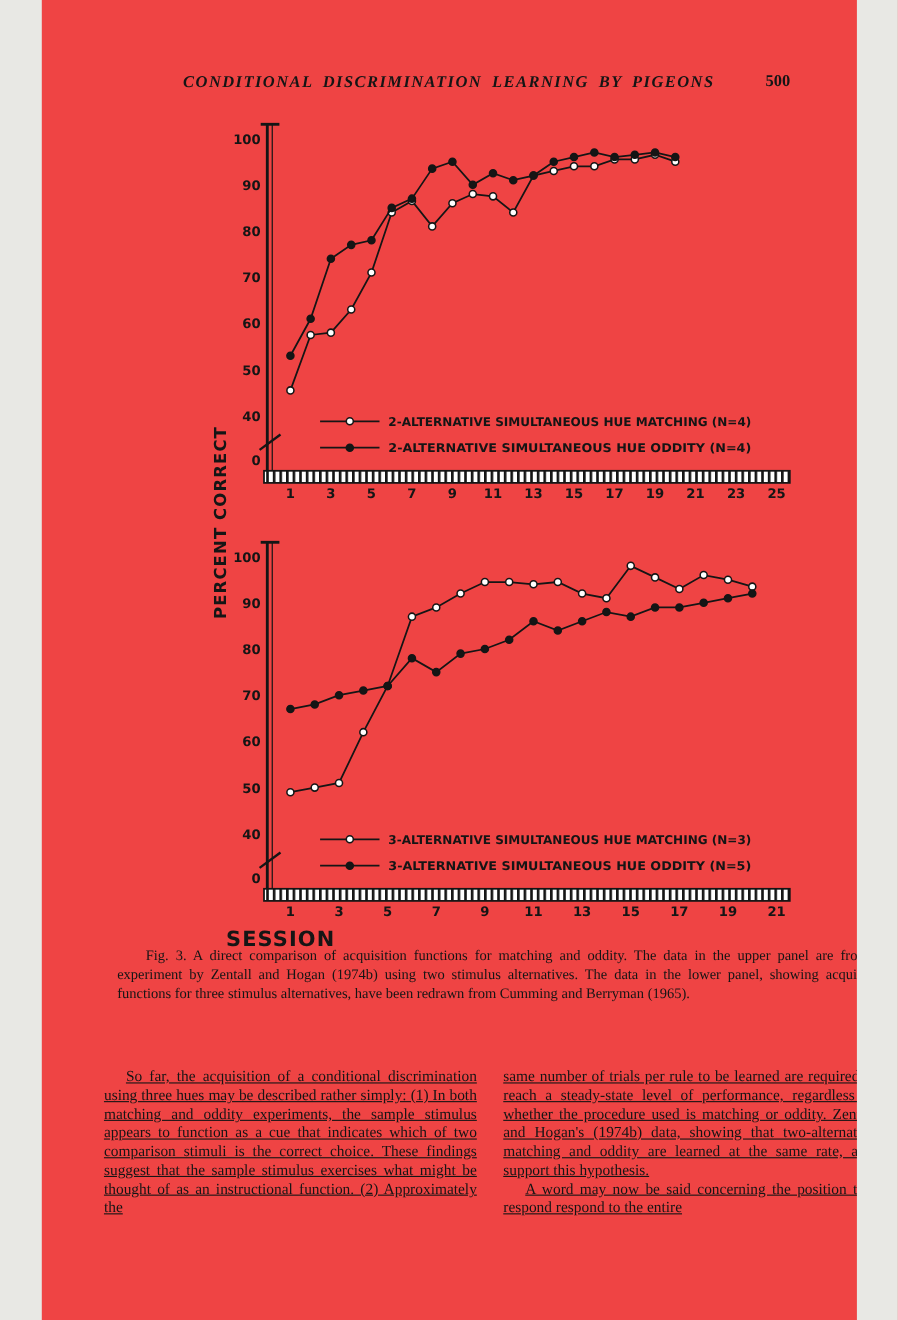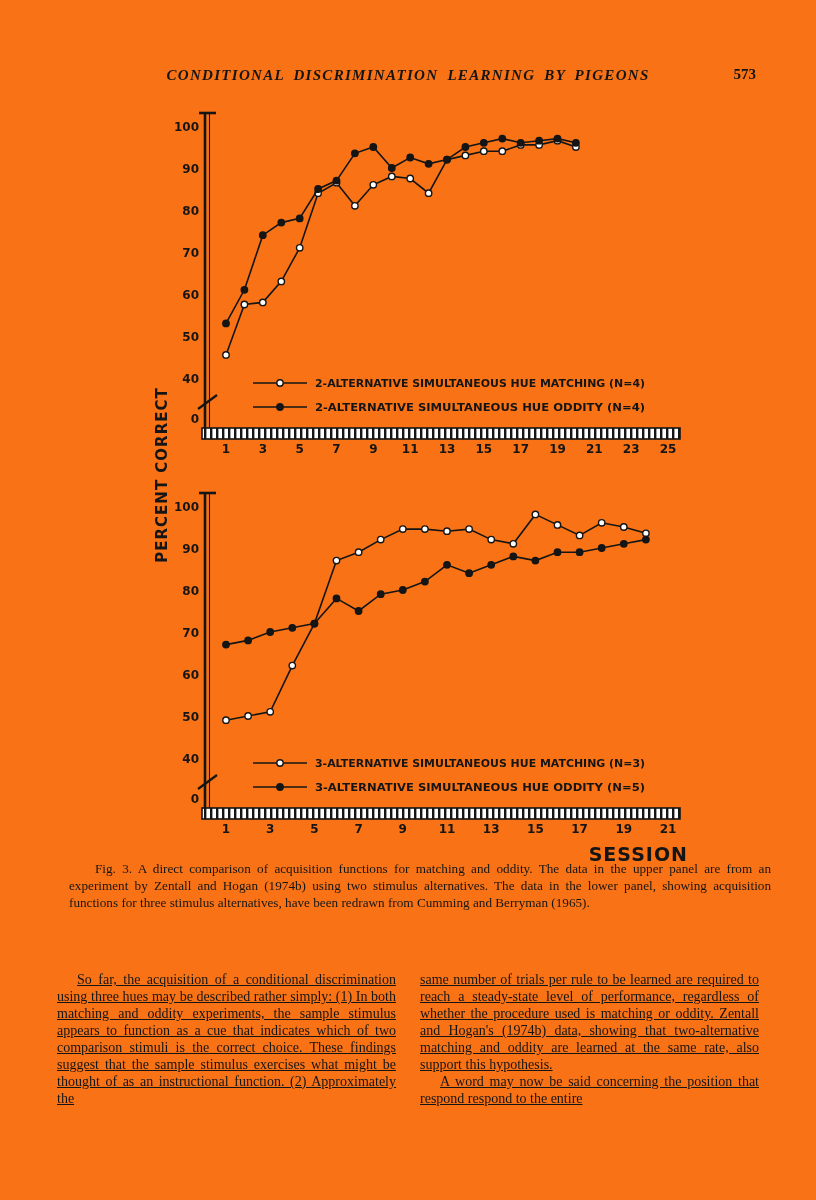--- a/index.html
+++ b/index.html
@@ -1,20 +1,20 @@
 <!DOCTYPE html>
 <html><head>
 <meta charset="utf-8">
 <style>
   html, body { margin: 0; padding: 0; background: #e8e8e4; }
   .page {
     position: relative;
-    width: 816px; height: 1200px;
+    width: 741px; height: 1200px;
     margin: 0 auto;
-    background: #f97316;
+    background: #ef4444;
     color: #151515;
     font-family: "Liberation Serif", serif;
     overflow: hidden;
   }
   
   .running-head {
     position: absolute; top: 66px; left: 0; width: 100%;
     text-align: center;
   }
   .rh-title {
@@ -37,21 +37,21 @@
     white-space: nowrap;
   }
   svg.panel { position: absolute; left: 168px; overflow: visible; }
   svg.panel.upper { top: 106px; }
   svg.panel.lower { top: 486px; }
   svg text { fill: #151515; }
   svg .tick   { font: bold 12px "DejaVu Sans", sans-serif; }
   svg .legend { font: bold 11px "DejaVu Sans", sans-serif; }
   .xlabel {
     position: absolute; left: 168px; top: 843px; width: 520px;
-    text-align: right;
+    text-align: left;
     font-family: "DejaVu Sans", sans-serif;
     font-weight: bold; font-size: 19px; letter-spacing: 1px;
   }
   
   .caption {
     position: absolute; left: 57px; top: 848px; width: 702px;
     margin: 12px;
     font: 13.2px/1.3 "Liberation Serif", serif;
     text-align: justify;
     text-indent: 26px;
@@ -69,21 +69,21 @@
   }
   .col p.indent { text-indent: 20px; }
 </style>
 </head>
 <body>
 
 <div class="page">
 
   <div class="running-head">
     <span class="rh-title">CONDITIONAL DISCRIMINATION LEARNING BY PIGEONS</span>
-    <span class="rh-page">573</span>
+    <span class="rh-page">500</span>
   </div>
 
   <div class="ylabel">PERCENT CORRECT</div>
 
   <svg class="panel upper" width="520" height="352" viewBox="0 0 520 352">
       <defs>
         <pattern id="hatch0" width="6" height="12" patternUnits="userSpaceOnUse">
           <rect x="0" y="0" width="6" height="12" fill="#fff"></rect>
           <rect x="0" y="0" width="2.4" height="12" fill="#151515"></rect>
         </pattern>

